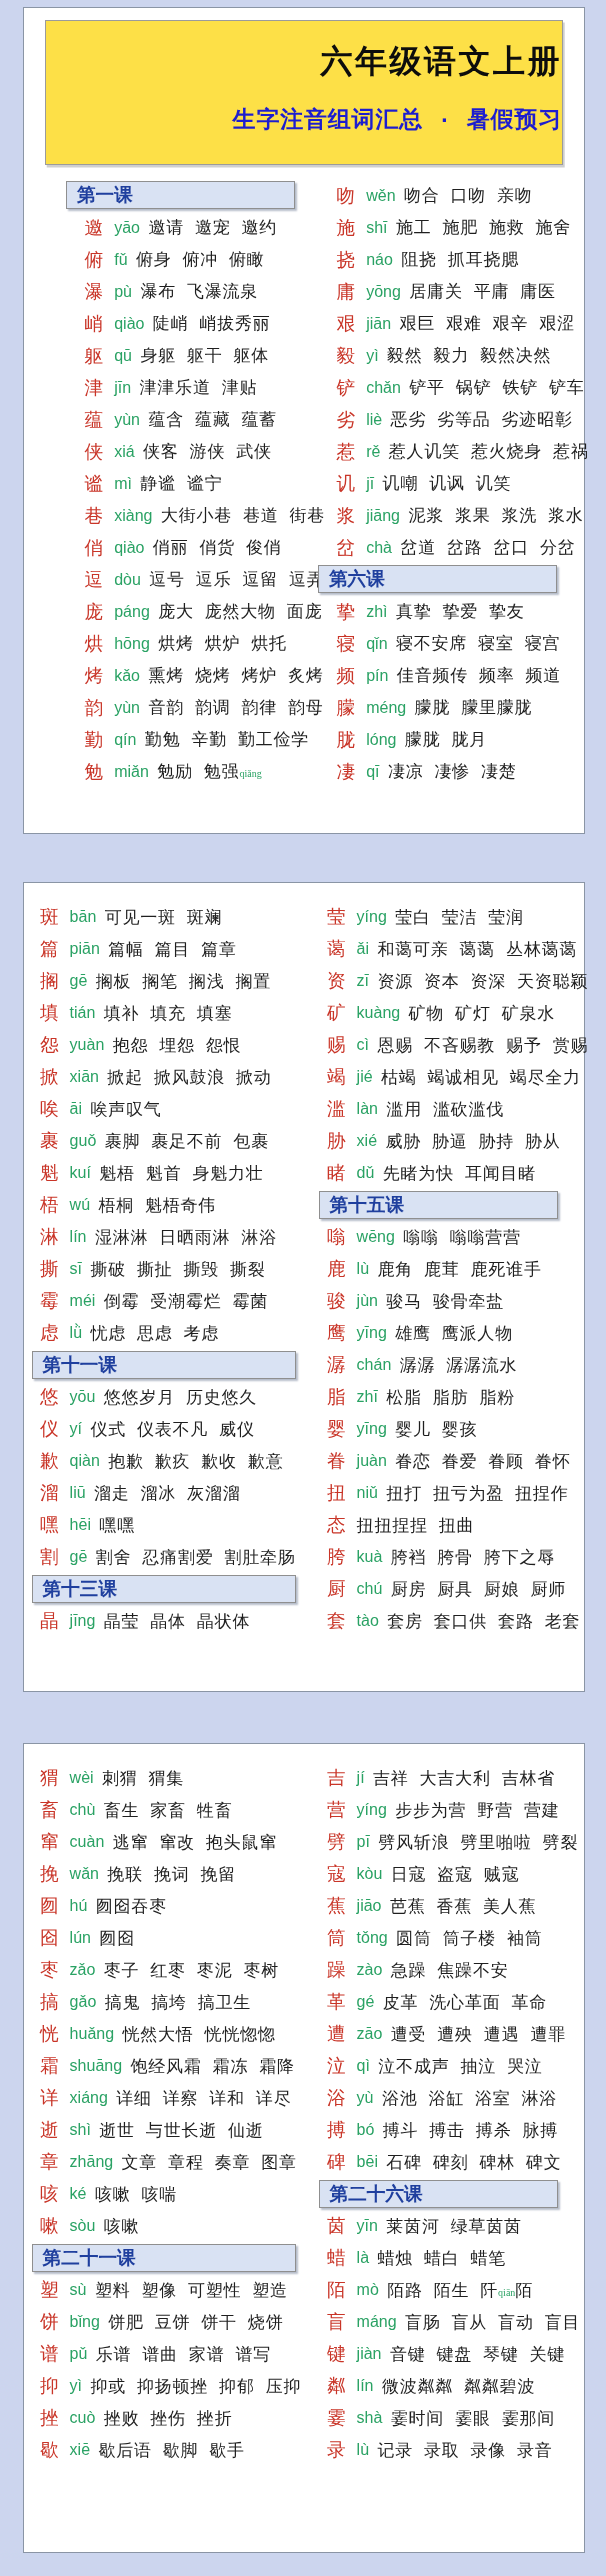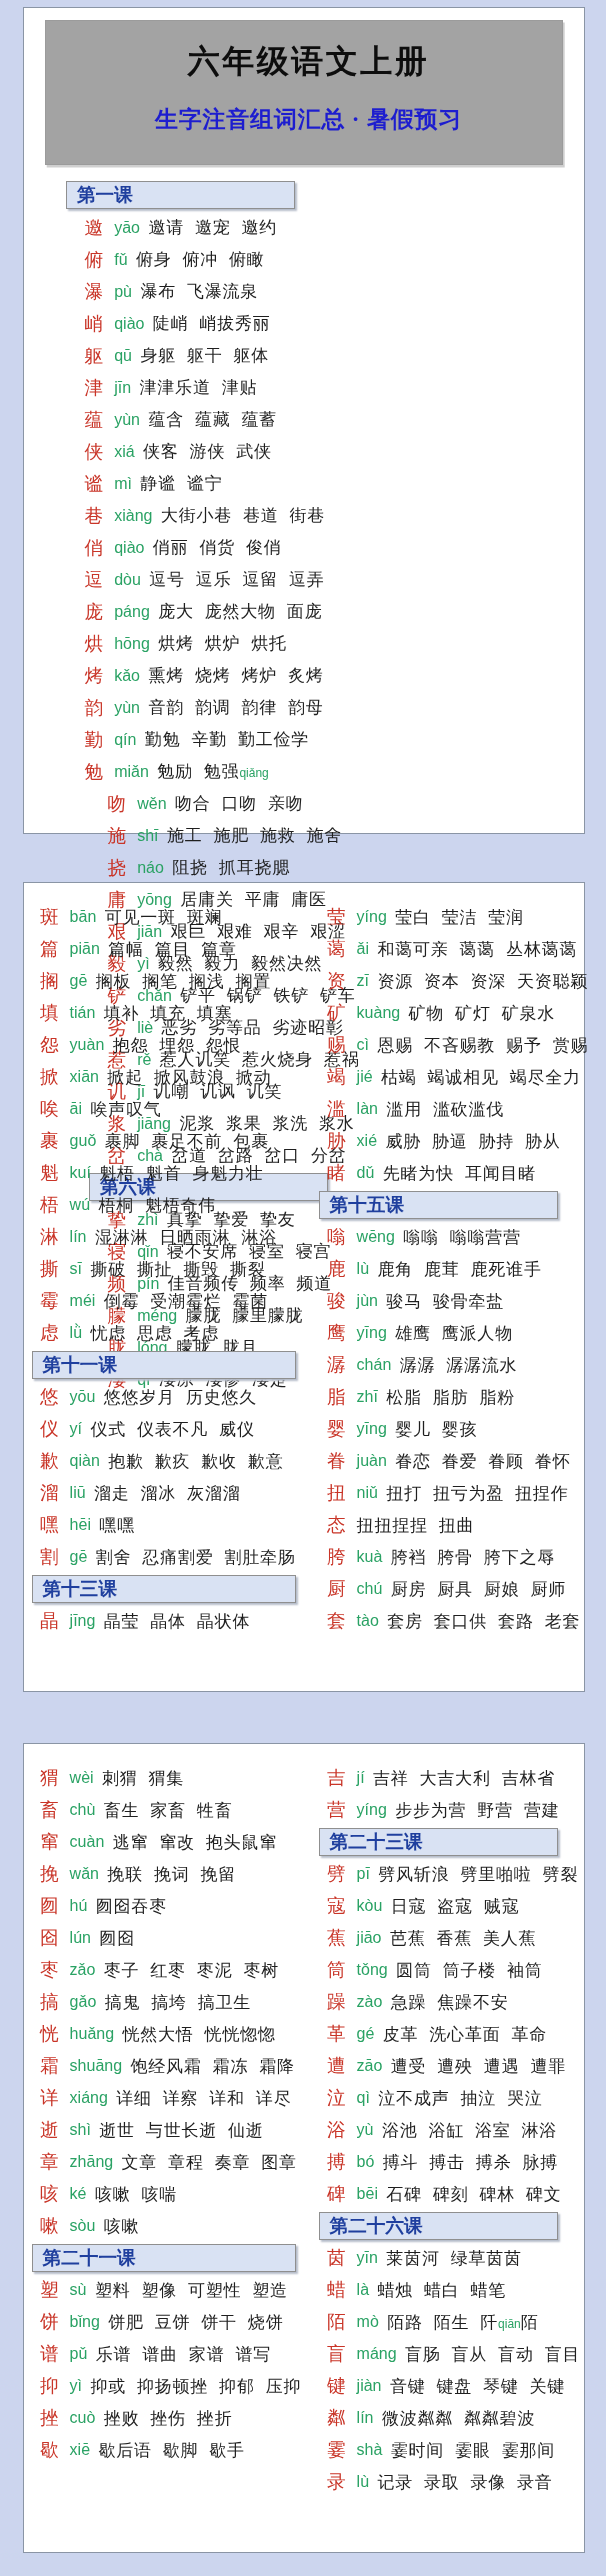--- a/index.html
+++ b/index.html
@@ -32,42 +32,42 @@
   #panel-1 { margin-top:6.7px; height:827px; }
   #panel-2 { margin-top:48px; height:810px; }
   #panel-3 { margin-top:51px; height:810px; }
 
   .title-box {
     box-sizing:border-box;
     margin:12.7px 21px 11.8px 21px;
     height:145px;
     border:1.7px solid #9b9b9b;
     box-shadow:1.7px 2.5px 0 #cfcfcf;
-    text-align:center;
-    background:#a3a3a3;
+    text-align:right;
+    background:#fde047;
     padding-left:9px;
   }
   .title {
     margin-top:18.6px;
     font-size:32px;
     font-weight:bold;
     letter-spacing:2.5px;
     color:var(--title-black);
   }
   .subtitle {
     margin-top:20px;
     font-size:23px;
     font-weight:bold;
     letter-spacing:0.8px;
     color:var(--subtitle-blue);
-    font-family:Liberation Serif, serif;
+    font-family:Liberation Mono, monospace;
   }
 
   .cols { display:flex; }
-  #panel-1 .cols { padding:2.5px 0 0 42px;flex-direction:column; }
+  #panel-1 .cols { padding:2.5px 0 0 42px; }
   #panel-2 .cols, #panel-3 .cols { padding:18.6px 0 0 7.6px; }
   .col { box-sizing:border-box; flex:none; }
   #panel-1 .col-1 { width:229px; }
   #panel-2 .col-1, #panel-3 .col-1 { width:264px; }
   .col-2 { width:239px; margin-left:23px; }
 
   .entry, .lesson-header-slot { height:32px; }
   #panel-1 .entry, #panel-1 .lesson-header-slot { height:32px; }
 
   .lesson-header-slot { box-sizing:border-box; padding:1.7px 0 2.5px 0; }
@@ -109,22 +109,22 @@
     margin-right:8.4px;
   }
   .words {
     font-size:17px;
     color:var(--words-dark);
     word-spacing:5.9px;
     letter-spacing:0.8px;
   }
   .words .py-inline {
     color:var(--pinyin-green);
-    font-family:Liberation Sans, sans-serif;
-    font-size:12px;
+    font-family:Liberation Serif, serif;
+    font-size:10px;
     letter-spacing:0;
   }
 </style>
 </head>
 <body>
 
 <section class="panel" id="panel-1">
   <div class="title-box">
     <div class="title">六年级语文上册</div>
     <div class="subtitle">生字注音组词汇总 · 暑假预习</div>
@@ -683,25 +683,20 @@
         <div class="entry">
           <span class="char">吉</span>
           <span class="py">jí</span>
           <span class="words">吉祥 大吉大利 吉林省</span>
         </div>
         <div class="entry">
           <span class="char">营</span>
           <span class="py">yíng</span>
           <span class="words">步步为营 野营 营建</span>
         </div>
-        <div class="lesson-header-slot">
-          <div class="lesson-header">
-            <span class="lesson-label">第二十三课</span>
-          </div>
-        </div>
         <div class="entry">
           <span class="char">劈</span>
           <span class="py">pī</span>
           <span class="words">劈风斩浪 劈里啪啦 劈裂</span>
         </div>
         <div class="entry">
           <span class="char">寇</span>
           <span class="py">kòu</span>
           <span class="words">日寇 盗寇 贼寇</span>
         </div>

